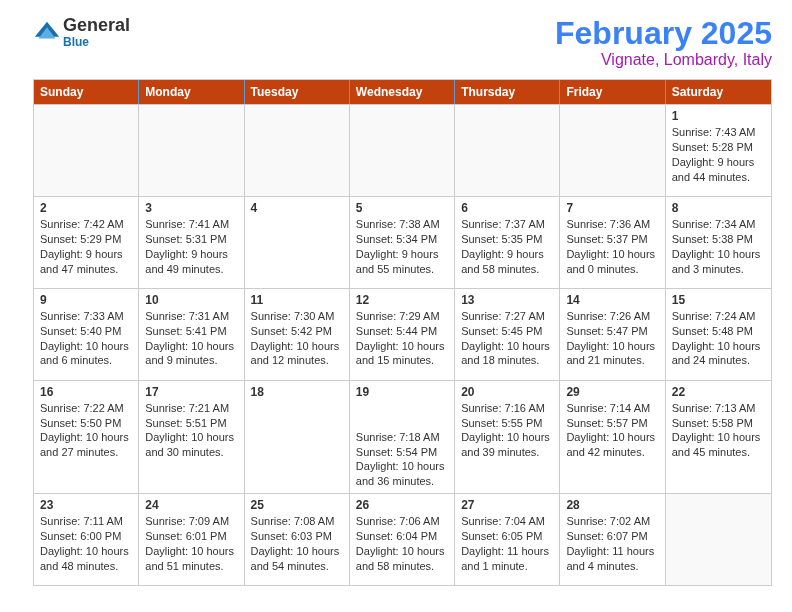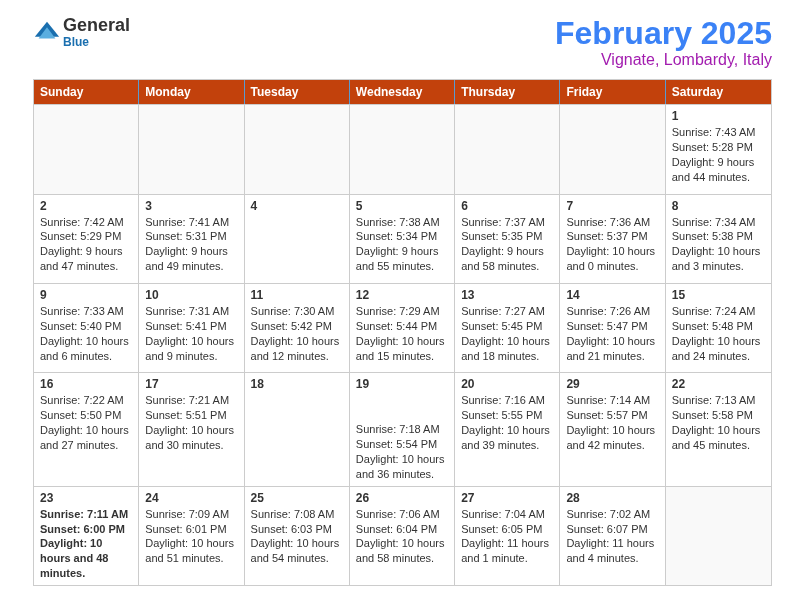--- a/index.html
+++ b/index.html
@@ -290,21 +290,21 @@
           <div class="cal-cell">
             <span class="day-num">22</span>
             <div class="cell-text" style="white-space: pre-line;">Sunrise: 7:13 AM
 Sunset: 5:58 PM
 Daylight: 10 hours and 45 minutes.</div>
           </div>
         </div>
         <div class="cal-row">
           <div class="cal-cell">
             <span class="day-num">23</span>
-            <div class="cell-text" style="white-space: pre-line; font-weight: bold;">Sunrise: 7:11 AM
+            <div class="cell-text" style="white-space: pre-line;">Sunrise: 7:11 AM
 Sunset: 6:00 PM
 Daylight: 10 hours and 48 minutes.</div>
           </div>
           <div class="cal-cell">
             <span class="day-num">24</span>
             <div class="cell-text" style="white-space: pre-line;">Sunrise: 7:09 AM
 Sunset: 6:01 PM
 Daylight: 10 hours and 51 minutes.</div>
           </div>
           <div class="cal-cell">

